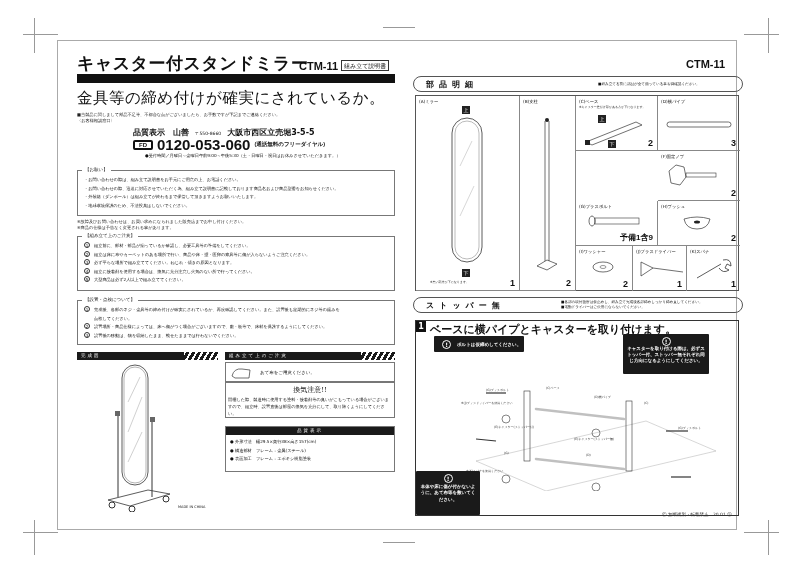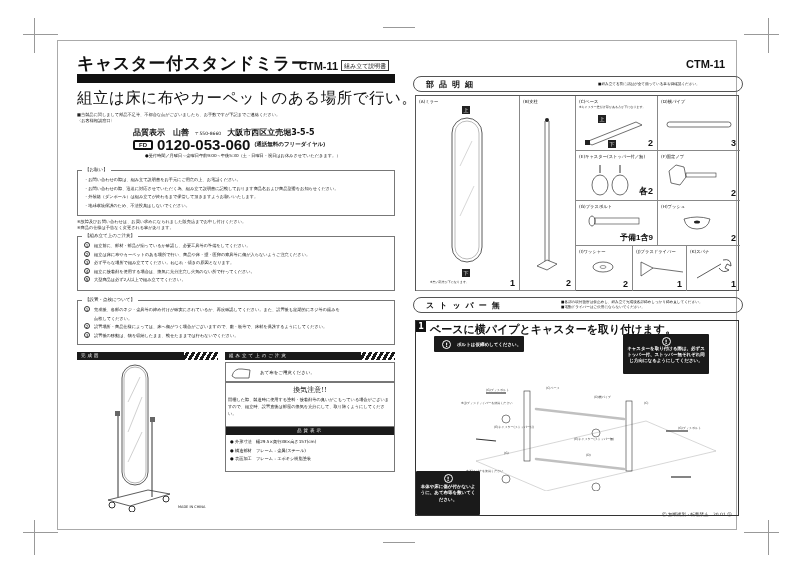--- a/index.html
+++ b/index.html
@@ -63,21 +63,21 @@
 <div class="crop" style="left:768px;top:520px;width:0.6px;height:35px;"></div>
 <div class="crop" style="left:383px;top:27px;width:32px;height:0.8px;"></div>
 <div class="crop" style="left:383px;top:542px;width:32px;height:0.8px;"></div>
 
 <div class="page"></div>
 
 <div class="abs title">キャスター付スタンドミラー</div>
 <div class="abs model">CTM-11</div>
 <div class="abs manual-tag">組み立て説明書</div>
 <div class="abs blackbar"></div>
-<div class="abs thanks">組立は床に布やカーペットのある場所で行い。</div>
+<div class="abs thanks">金具等の締め付けが確実にされているか。</div>
 <div class="abs tiny" style="left:77px;top:112px;">■当製品に関しまして部品不足等、不都合な点がございましたら、お手数ですが下記までご連絡ください。</div>
 <div class="abs tiny" style="left:77px;top:118px;">〈お客様相談窓口〉</div>
 <div class="abs company">
   <span>品質表示　山善</span><span class="zip">〒550-8660</span><span>大阪市西区立売堀3-5-5</span>
 </div>
 <div class="abs phone">
   <span class="fd">FD</span>
   <span>0120-053-060</span>
   <span class="note">(通話無料のフリーダイヤル)</span>
 </div>
@@ -138,21 +138,21 @@
 
 <div class="abs sec-bar" style="left:225px;top:352px;width:170px;">
   <span>組み立て上のご注意</span><span class="stripes"></span>
 </div>
 <div class="abs box" style="left:225px;top:362px;width:170px;height:20px;">
   <svg class="abs" style="left:4px;top:3px;" width="22" height="14">
       <path d="M2 10 Q4 2 12 3 L20 4 L19 12 L5 12 Z" fill="none" stroke="#333" stroke-width="0.7"></path>
     </svg>
   <span class="abs" style="left:34px;top:7px;font-size:4.5px;">あて布をご用意ください。</span>
 </div>
-<div class="abs box" style="left:225px;top:382px;width:170px;height:52px;">
+<div class="abs box" style="left:225px;top:382px;width:170px;height:36px;">
   <div style="text-align:center;font-size:7px;font-family:'DejaVu Serif',serif;margin-top:2px;">換気注意!!</div>
   <div style="font-size:4.2px;line-height:7px;padding:1px 2px;">開梱した際、製造時に使用する塗料・接着剤等の臭いがこもっている場合がございますので、組立時、設置直後は部屋の換気を充分にして、取り除くようにしてください。</div>
 </div>
 <div class="abs box" style="left:225px;top:426px;width:170px;height:46px;">
   <div class="sec-bar" style="text-align:center;padding:0;">品質表示</div>
   <div style="padding:3px 0 0 4px;">
     <div class="list-line">● <span>外形寸法</span>　<span>幅29.5×奥行38×高さ157(cm)</span></div>
     <div class="list-line">● <span>構造部材</span>　<span>フレーム：金属(スチール)</span></div>
     <div class="list-line">● <span>表面加工</span>　<span>フレーム：エポキシ樹脂塗装</span></div>
   </div>
@@ -204,30 +204,20 @@
   </div>
 
   <div class="cell" style="left:242px;top:0;width:82px;height:55px;border-right:none;">
     <span class="cell-label">(D)横パイプ</span>
     <svg class="abs" style="left:8px;top:25px;" width="66" height="8">
         <rect x="1" y="1" width="64" height="5" rx="2.5" fill="none" stroke="#333" stroke-width="0.7"></rect>
       </svg>
     <span class="cell-qty">3</span>
   </div>
 
-  <div class="cell" style="left:160px;top:55px;width:82px;height:50px;">
-    <span class="cell-label">(E)キャスター(ストッパー付／無)</span>
-    <svg class="abs" style="left:12px;top:12px;" width="44" height="34">
-        <line x1="12" y1="2" x2="12" y2="10" stroke="#333"></line>
-        <ellipse cx="12" cy="22" rx="8" ry="10" fill="none" stroke="#333" stroke-width="0.7"></ellipse>
-        <line x1="32" y1="2" x2="32" y2="10" stroke="#333"></line>
-        <ellipse cx="32" cy="22" rx="8" ry="10" fill="none" stroke="#333" stroke-width="0.7"></ellipse>
-      </svg>
-    <span class="cell-qty">各2</span>
-  </div>
 
   <div class="cell" style="left:242px;top:55px;width:82px;height:50px;border-right:none;">
     <span class="cell-label">(F)固定ノブ</span>
     <svg class="abs" style="left:8px;top:12px;" width="54" height="26">
         <polygon points="3,8 10,2 18,4 20,14 14,22 5,20" fill="none" stroke="#333" stroke-width="0.7"></polygon>
         <rect x="20" y="10" width="30" height="4" fill="none" stroke="#333" stroke-width="0.6"></rect>
       </svg>
     <span class="cell-qty">2</span>
   </div>
 

